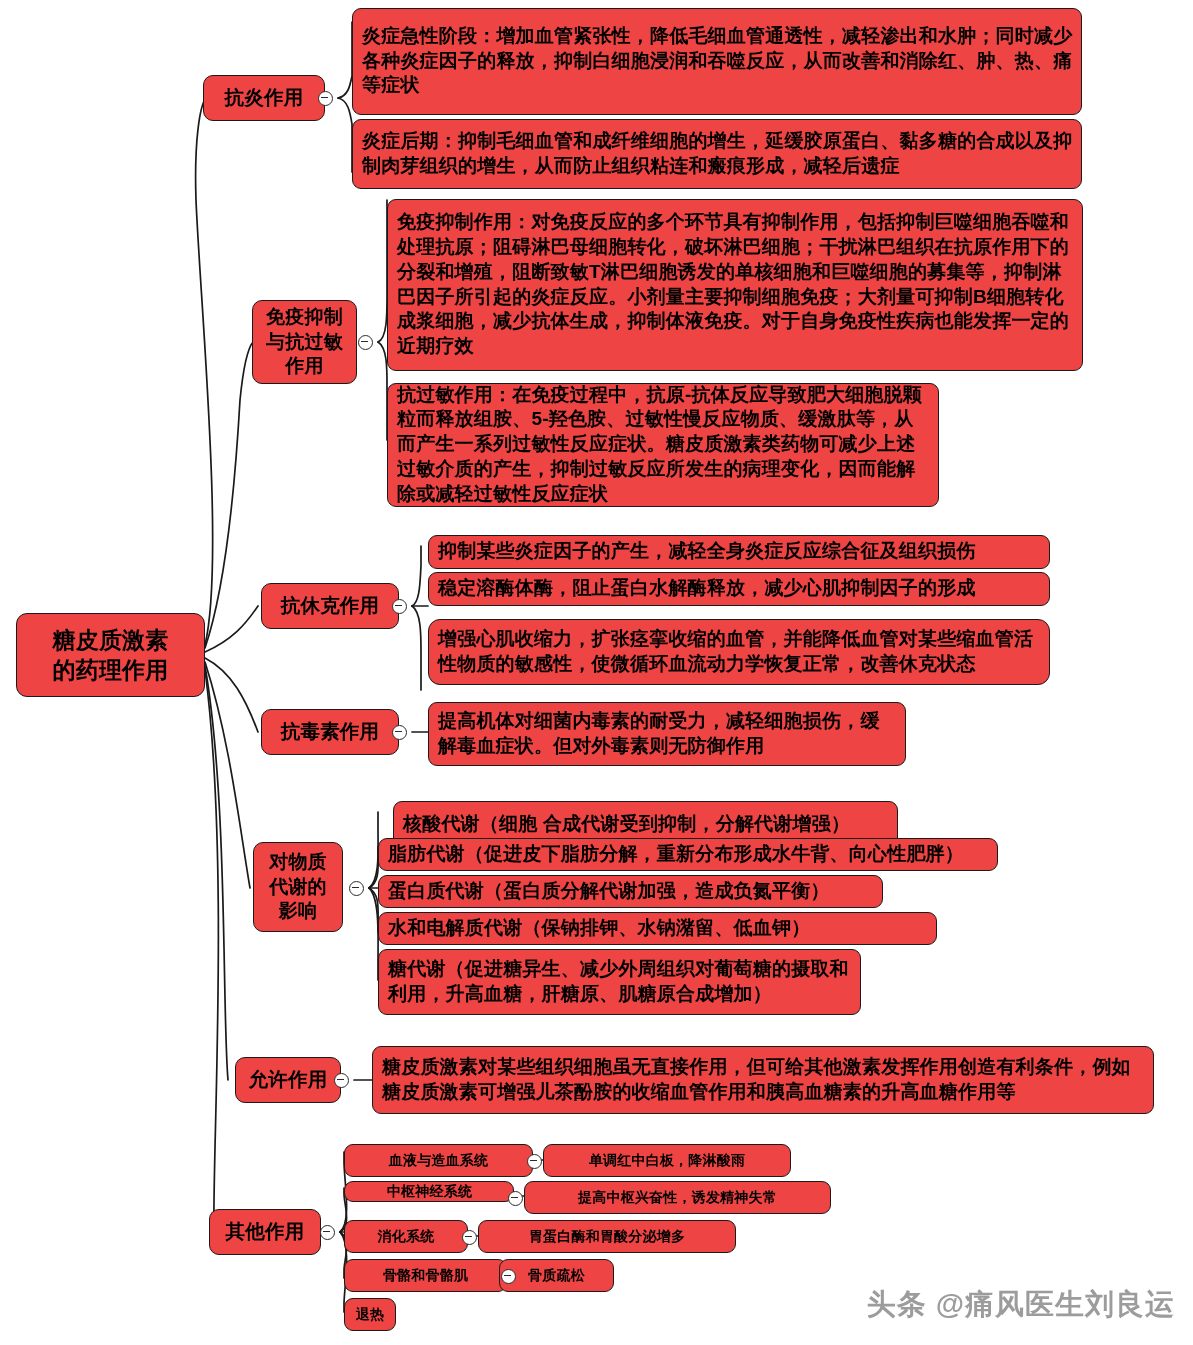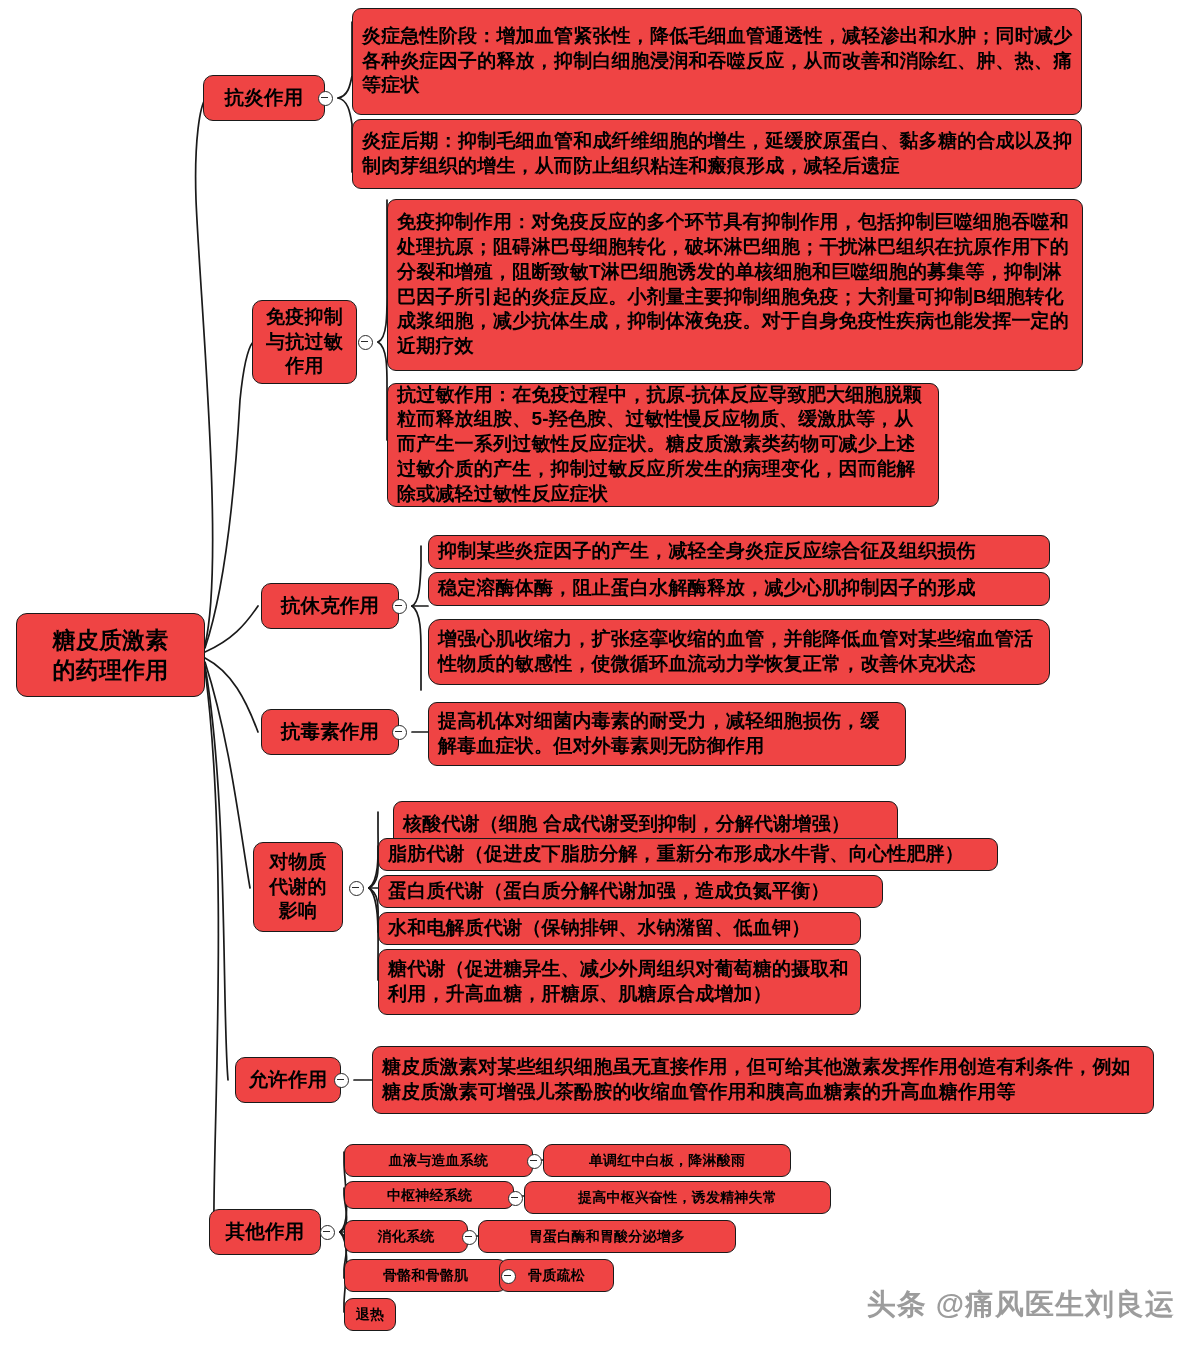--- a/index.html
+++ b/index.html
@@ -213,21 +213,21 @@
 
   <div class="node leaf" style="left:378px; top:801px; width:505px; height:48px;margin-left:15px;">
     <span class="txt">核酸代谢（细胞 合成代谢受到抑制，分解代谢增强）</span>
   </div>
   <div class="node leaf" style="left:378px; top:838px; width:620px; height:33px;">
     <span class="txt">脂肪代谢（促进皮下脂肪分解，重新分布形成水牛背、向心性肥胖）</span>
   </div>
   <div class="node leaf" style="left:378px; top:875px; width:505px; height:33px;">
     <span class="txt">蛋白质代谢（蛋白质分解代谢加强，造成负氮平衡）</span>
   </div>
-  <div class="node leaf" style="left:378px; top:912px; width:483px; height:33px;">
+  <div class="node leaf" style="left:378px; top:912px; width:559px; height:33px;">
     <span class="txt">水和电解质代谢（保钠排钾、水钠潴留、低血钾）</span>
   </div>
   <div class="node leaf" style="left:378px; top:949px; width:483px; height:66px;">
     <span class="txt">糖代谢（促进糖异生、减少外周组织对葡萄糖的摄取和利用，升高血糖，肝糖原、肌糖原合成增加）</span>
   </div>
 
   <div class="node branch" style="left:235px; top:1057px; width:106px; height:46px;">
     <span class="txt">允许作用</span>
   </div>
   <div class="toggle" style="left:334px; top:1073px;"></div>
@@ -242,21 +242,21 @@
   <div class="toggle" style="left:320px; top:1225px;"></div>
 
   <div class="node leaf leaf-sm" style="left:344px; top:1144px; width:189px; height:33px;">
     <span class="txt">血液与造血系统</span>
   </div>
   <div class="toggle" style="left:527px; top:1154px;"></div>
   <div class="node leaf leaf-sm" style="left:543px; top:1144px; width:248px; height:33px;">
     <span class="txt">单调红中白板，降淋酸雨</span>
   </div>
 
-  <div class="node leaf leaf-sm" style="left:344px; top:1181px; width:170px; height:28px;padding-left:8px;">
+  <div class="node leaf leaf-sm" style="left:344px; top:1181px; width:170px; height:21px;padding-left:8px;">
     <span class="txt">中枢神经系统</span>
   </div>
   <div class="toggle" style="left:508px; top:1191px;"></div>
   <div class="node leaf leaf-sm" style="left:524px; top:1181px; width:307px; height:33px;">
     <span class="txt">提高中枢兴奋性，诱发精神失常</span>
   </div>
 
   <div class="node leaf leaf-sm" style="left:344px; top:1220px; width:124px; height:33px;">
     <span class="txt">消化系统</span>
   </div>

